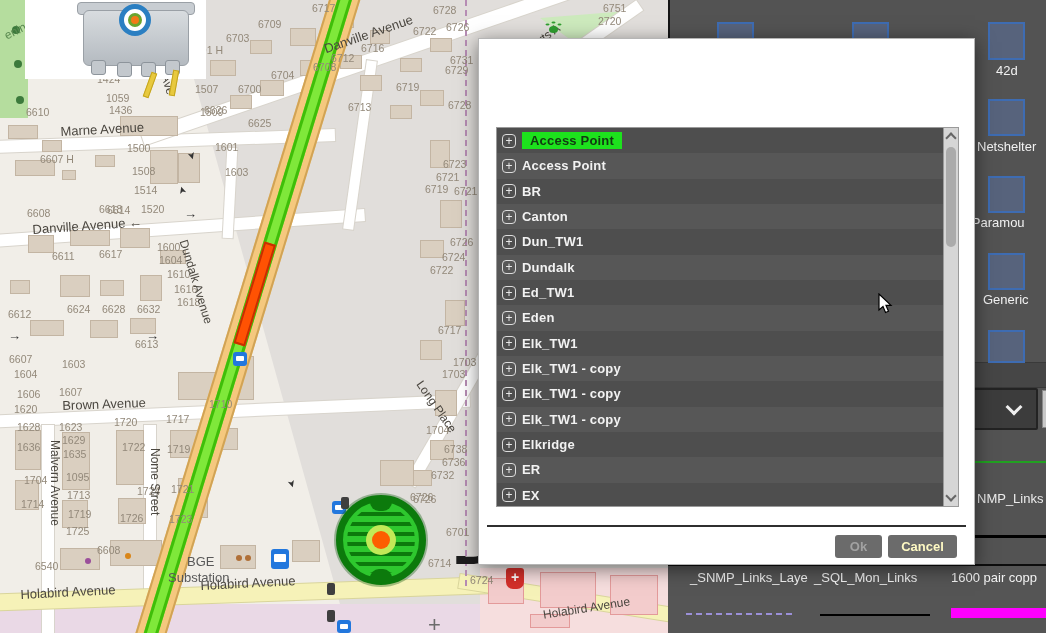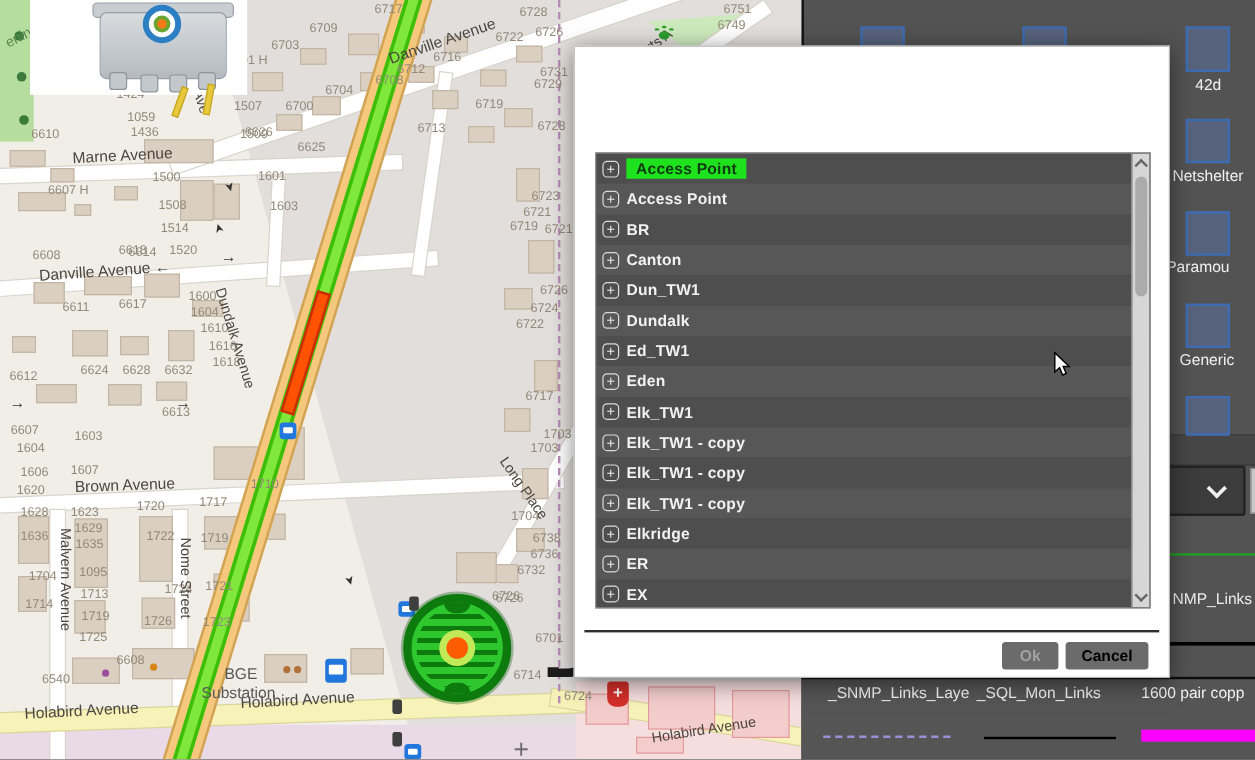--- a/index.html
+++ b/index.html
@@ -93,21 +93,21 @@
     font-size:12px;line-height:12px;text-align:center;margin-right:6px;}
   .node-label{font-size:13px;font-weight:bold;color:#f2f2f2;letter-spacing:.2px;white-space:nowrap;}
   .node-row.sel .node-label{background:#1de21d;color:#123a12;padding:1px 8px;}
   #list-scrollbar{position:absolute;right:0;top:0;bottom:0;width:15px;background:#d6d6d6;border-left:1px solid #9a9a9a;}
   .sb-chev{position:absolute;left:3px;width:8px;height:8px;border-right:2px solid #666;border-bottom:2px solid #666;}
   .sb-chev.up{top:6px;transform:rotate(-135deg);}
   .sb-chev.down{bottom:6px;transform:rotate(45deg);}
   #sb-thumb{position:absolute;left:2px;top:19px;width:10px;height:100px;background:#ababab;border-radius:5px;}
   #dlg-hr{position:absolute;left:8px;right:8px;top:486px;border-top:2px solid #2f2f2f;}
   .dlg-btn{position:absolute;top:496px;height:23px;background:#6b6b6b;border:none;border-radius:3px;
-    font-size:13px;font-weight:bold;color:#000000;text-align:center;line-height:23px;}
+    font-size:13px;font-weight:bold;color:#fef9c3;text-align:center;line-height:23px;}
   #btn-ok{right:92px;width:47px;color:#a2a2a2;}
   #btn-cancel{right:17px;width:69px;}
 
   #cursor{position:absolute;left:878px;top:293px;z-index:9;}
 </style>
 </head>
 <body>
 
 <div id="stage">
 
@@ -274,21 +274,21 @@
         <div class="map-num" style="left: 271px; top: 69px;">6704</div>
         <div class="map-num" style="left: 238px; top: 83px;">6700</div>
         <div class="map-num" style="left: 396px; top: 81px;">6719</div>
         <div class="map-num" style="left: 450px; top: 54px;">6731</div>
         <div class="map-num" style="left: 445px; top: 64px;">6729</div>
         <div class="map-num" style="left: 348px; top: 101px;">6713</div>
         <div class="map-num" style="left: 448px; top: 99px;">6728</div>
         <div class="map-num" style="left: 433px; top: 4px;">6728</div>
         <div class="map-num" style="left: 446px; top: 21px;">6726</div>
         <div class="map-num" style="left: 603px; top: 2px;">6751</div>
-        <div class="map-num" style="left: 598px; top: 15px;">6749</div>
+        <div class="map-num" style="left: 598px; top: 15px;">2720</div>
         <div class="map-num" style="left: 97px; top: 73px;">1424</div>
         <div class="map-num" style="left: 106px; top: 92px;">1059</div>
         <div class="map-num" style="left: 109px; top: 104px;">1436</div>
         <div class="map-num" style="left: 443px; top: 158px;">6723</div>
         <div class="map-num" style="left: 436px; top: 171px;">6721</div>
         <div class="map-num" style="left: 425px; top: 183px;">6719</div>
         <div class="map-num" style="left: 454px; top: 185px;">6721</div>
         <div class="map-num" style="left: 450px; top: 236px;">6726</div>
         <div class="map-num" style="left: 442px; top: 251px;">6724</div>
         <div class="map-num" style="left: 430px; top: 264px;">6722</div>

